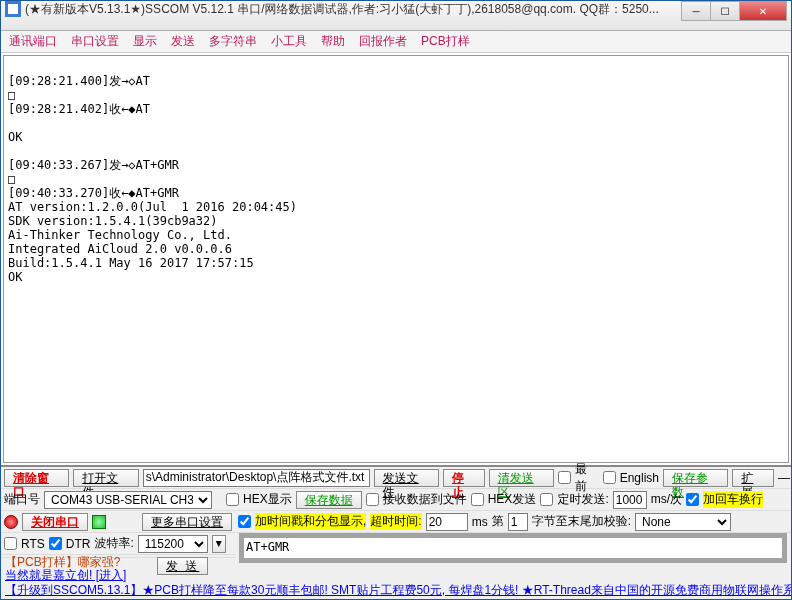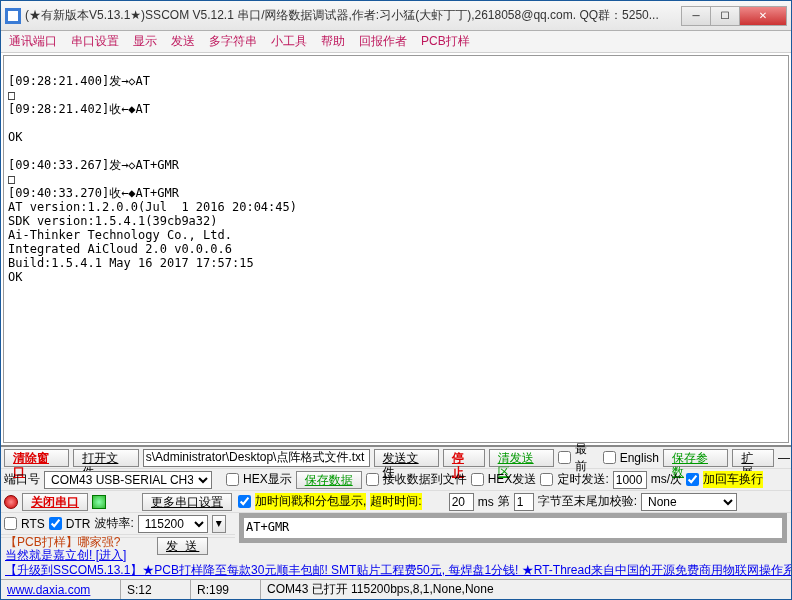--- a/index.html
+++ b/index.html
@@ -1,18 +1,18 @@
 <!DOCTYPE html>
 <html><head>
 <meta charset="utf-8">
 <style>
 * { box-sizing: border-box; margin: 0; padding: 0; font-family: "SimSun", "宋体", sans-serif; font-size: 12px; }
 html, body { width: 792px; height: 600px; overflow: hidden; background: #fff; }
 .window { width: 792px; height: 600px; border: 1px solid #1a5a9c; display: flex; flex-direction: column; background: #fff; }
-.titlebar { height: 30px; background: linear-gradient(#f8f8f8, #e6e6e6); border-bottom: 1px solid #b0b0b0; display: flex; align-items: center; padding: 0 4px; }
+.titlebar { height: 30px; background: linear-gradient(#f8f8f8, #e6e6e6); border-bottom: 1px solid #b0b0b0; display: flex; align-items: flex-start; padding: 0 4px; }
 .titlebar .icon { width: 16px; height: 16px; margin-right: 4px; }
 .titlebar .title { flex: 1; color: #333; font-size: 12px; white-space: nowrap; overflow: hidden; text-overflow: ellipsis; }
 .winbtns { display: flex; gap: 0; margin-left: auto; }
 .winbtn { width: 30px; height: 20px; background: linear-gradient(#f2f2f2,#ddd); border: 1px solid #aaa; display: flex; align-items: center; justify-content: center; font-size: 10px; margin-left: -1px; }
 .winbtn.close { width: 48px; background: linear-gradient(#e88,#c33); color: #fff; }
 .menubar { height: 22px; background: #f4f4f4; border-bottom: 1px solid #d0d0d0; display: flex; align-items: center; padding: 0 8px; gap: 14px; }
 .menubar span { color: #be185d; cursor: default; }
 .console { flex: 1; background: #fff; border: 1px solid #999; margin: 2px; padding: 4px; font-family: "SimSun", monospace; white-space: pre; overflow: auto; line-height: 14px; }
 .ctrlpanel { border-top: 2px solid #888; background: #f0f0f0; }
 .row { display: flex; align-items: center; height: 22px; padding: 0 3px; gap: 4px; border-bottom: 1px solid #ddd; }
@@ -146,21 +146,21 @@
           <div class="blue">【PCB打样】哪家强?</div>
           <div class="link">当然就是嘉立创! [进入]</div>
         </div>
       </div>
 
       <div style="flex:1;display:flex;flex-direction:column">
         <div class="row">
           <input type="checkbox" checked="" style="">
           <span class="yellowbg">加时间戳和分包显示,</span>
           <span class="yellowbg">超时时间:</span>
-          <input class="txtin" style="width: 25px; margin-left: 23px;" value="20">
+          <input class="txtin" style="width: 42px;" value="20">
           <span>ms</span>
           <span>第</span>
           <input class="txtin" style="width: 20px;" value="1">
           <span>字节至末尾加校验:</span>
           <select class="txtin" style="width:96px">
             <option>None</option>
           </select>
         </div>
         <div class="sendbox">AT+GMR</div>
       </div>
@@ -171,22 +171,14 @@
     <div style="position:relative;top:-22px;left:156px;width:74px;height:0">
       <span class="btn" style="width:72px;text-align:center;letter-spacing:2px;text-decoration:underline">发   送</span>
     </div>
 
     <div class="adbar">
       <span class="link">【升级到SSCOM5.13.1】★PCB打样降至每款30元顺丰包邮! SMT贴片工程费50元, 每焊盘1分钱! ★RT-Thread来自中国的开源免费商用物联网操作系</span>
     </div>
 
   </div>
 
-  <div class="statusbar">
-    <div class="statcell" style="width:120px">
-        <span class="link">www.daxia.com</span>
-      </div>
-    <div class="statcell" style="width:70px">S:12</div>
-    <div class="statcell" style="width:70px">R:199</div>
-    <div class="statcell" style="flex:1;border-right:none">COM43 已打开 115200bps,8,1,None,None</div>
-  </div>
 
 </div>
 
 </body></html>

